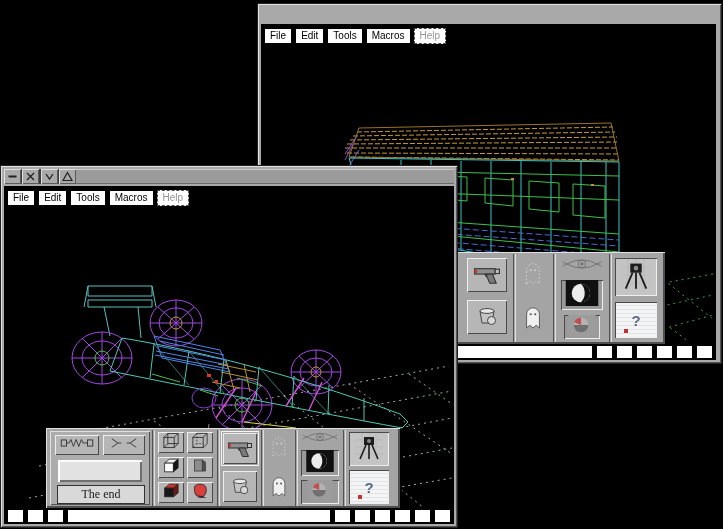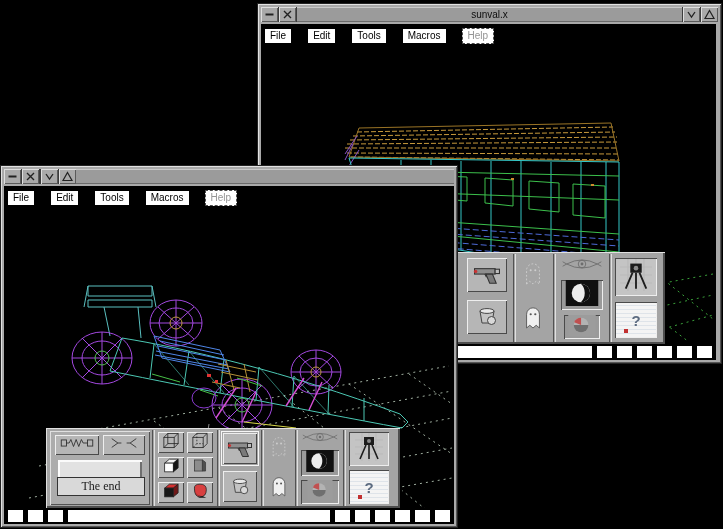--- a/index.html
+++ b/index.html
@@ -10,21 +10,21 @@
   .titlebar{position:absolute;left:3px;top:3px;right:3px;height:15px;background:#9b9b9b;
             display:flex;align-items:stretch;
             box-shadow:inset 0 1px 0 #c9c9c9, inset 0 -1px 0 #6a6a6a;}
   .tbtn{width:17px;background:#a9a9a9;display:flex;align-items:center;justify-content:center;
         box-shadow:inset 1px 1px 0 #dedede, inset -1px -1px 0 #5a5a5a;}
   .tbtn.l{border-right:1px solid #3c3c3c;}
   .tbtn.r{border-left:1px solid #3c3c3c;}
   .title{flex:1;text-align:center;font-size:10px;color:#0d0d0d;line-height:15px;}
   .canvas{position:absolute;background:#000;overflow:hidden;}
   .scene{position:absolute;left:0;top:0;}
-  .menubar{position:absolute;top:4px;left:3px;display:flex;gap:15px;}
+  .menubar{position:absolute;top:4px;left:3px;display:flex;gap:3px;}
   .mbtn{background:#fff;border:1px solid #000;color:#000;font-size:10px;line-height:12px;
         padding:1px 5px;white-space:nowrap;}
   .mbtn.disabled{border:1px dashed #4a4a4a;color:#949494;}
   .panel{position:absolute;background:#a4a4a4;
          box-shadow:inset 1px 1px 0 #e0e0e0, inset -2px -2px 0 #4e4e4e, 2px 2px 0 #000;}
   .plate{position:absolute;background:#acacac;
          box-shadow:inset 1px 1px 0 #e0e0e0, inset -1px -1px 0 #525252;}
   .pbtn{position:absolute;background:#b6b6b6;display:flex;align-items:center;justify-content:center;
         box-shadow:inset 1px 1px 0 #eeeeee, inset -1px -1px 0 #4a4a4a;}
   .pbtn.sel{outline:1px solid #f6f6f6;outline-offset:1px;}
@@ -143,43 +143,20 @@
     <symbol id="i-arrows" viewBox="0 0 34 16">
       <path d="M3 3 L10 8 L3 13 M10 8 H14" fill="none" stroke="#2e2e2e"></path>
       <path d="M31 3 L24 8 L31 13 M24 8 H20" fill="none" stroke="#2e2e2e"></path>
     </symbol>
   </defs>
 </svg>
 
 <div id="desktop">
 
   <div class="window" style="left:257px;top:3px;width:463px;height:359px;">
-    <div class="titlebar">
-      <div class="tbtn l">
-          <svg width="13" height="13">
-            <use href="#i-dash"></use>
-          </svg>
-        </div>
-      <div class="tbtn l">
-          <svg width="13" height="13">
-            <use href="#i-cross"></use>
-          </svg>
-        </div>
-      <div class="title">sunval.x</div>
-      <div class="tbtn r">
-          <svg width="13" height="13">
-            <use href="#i-chev"></use>
-          </svg>
-        </div>
-      <div class="tbtn r">
-          <svg width="13" height="13">
-            <use href="#i-tri"></use>
-          </svg>
-        </div>
-    </div>
 
     <div class="canvas" style="left:3px;top:20px;width:455px;height:336px;">
 
       <svg class="scene" width="455" height="320" viewBox="0 0 455 320">
         <g stroke="#3aa03a" stroke-dasharray="2,4" fill="none">
           <path d="M332 272 L452 250"></path>
             <path d="M342 295 L452 271"></path>
             <path d="M362 316 L452 291"></path>
           <path d="M352 260 L428 318"></path>
             <path d="M398 252 L452 295"></path>
@@ -413,21 +390,21 @@
             <span><svg width="38" height="14">
                   <use href="#i-chain"></use>
                 </svg></span>
           </div>
           <div class="pbtn" style="left:53px;top:4px;width:42px;height:20px;">
             <span><svg width="32" height="14">
                   <use href="#i-arrows"></use>
                 </svg></span>
           </div>
           <div class="widebtn" style="left:8px;top:29px;width:84px;height:22px;"></div>
-          <div class="endbtn" style="left:7px;top:46px;width:86px;height:17px;">The end</div>
+          <div class="endbtn" style="left:7px;top:54px;width:86px;height:17px;">The end</div>
         </div>
         <div class="vsep" style="left:106px;"></div>
 
         <div class="pbtn" style="left:112px;top:4px;width:26px;height:21px;">
           <span><svg width="20" height="19">
                 <use href="#i-cube-wire"></use>
               </svg></span>
         </div>
         <div class="pbtn" style="left:141px;top:4px;width:26px;height:21px;">
           <span><svg width="20" height="19">

